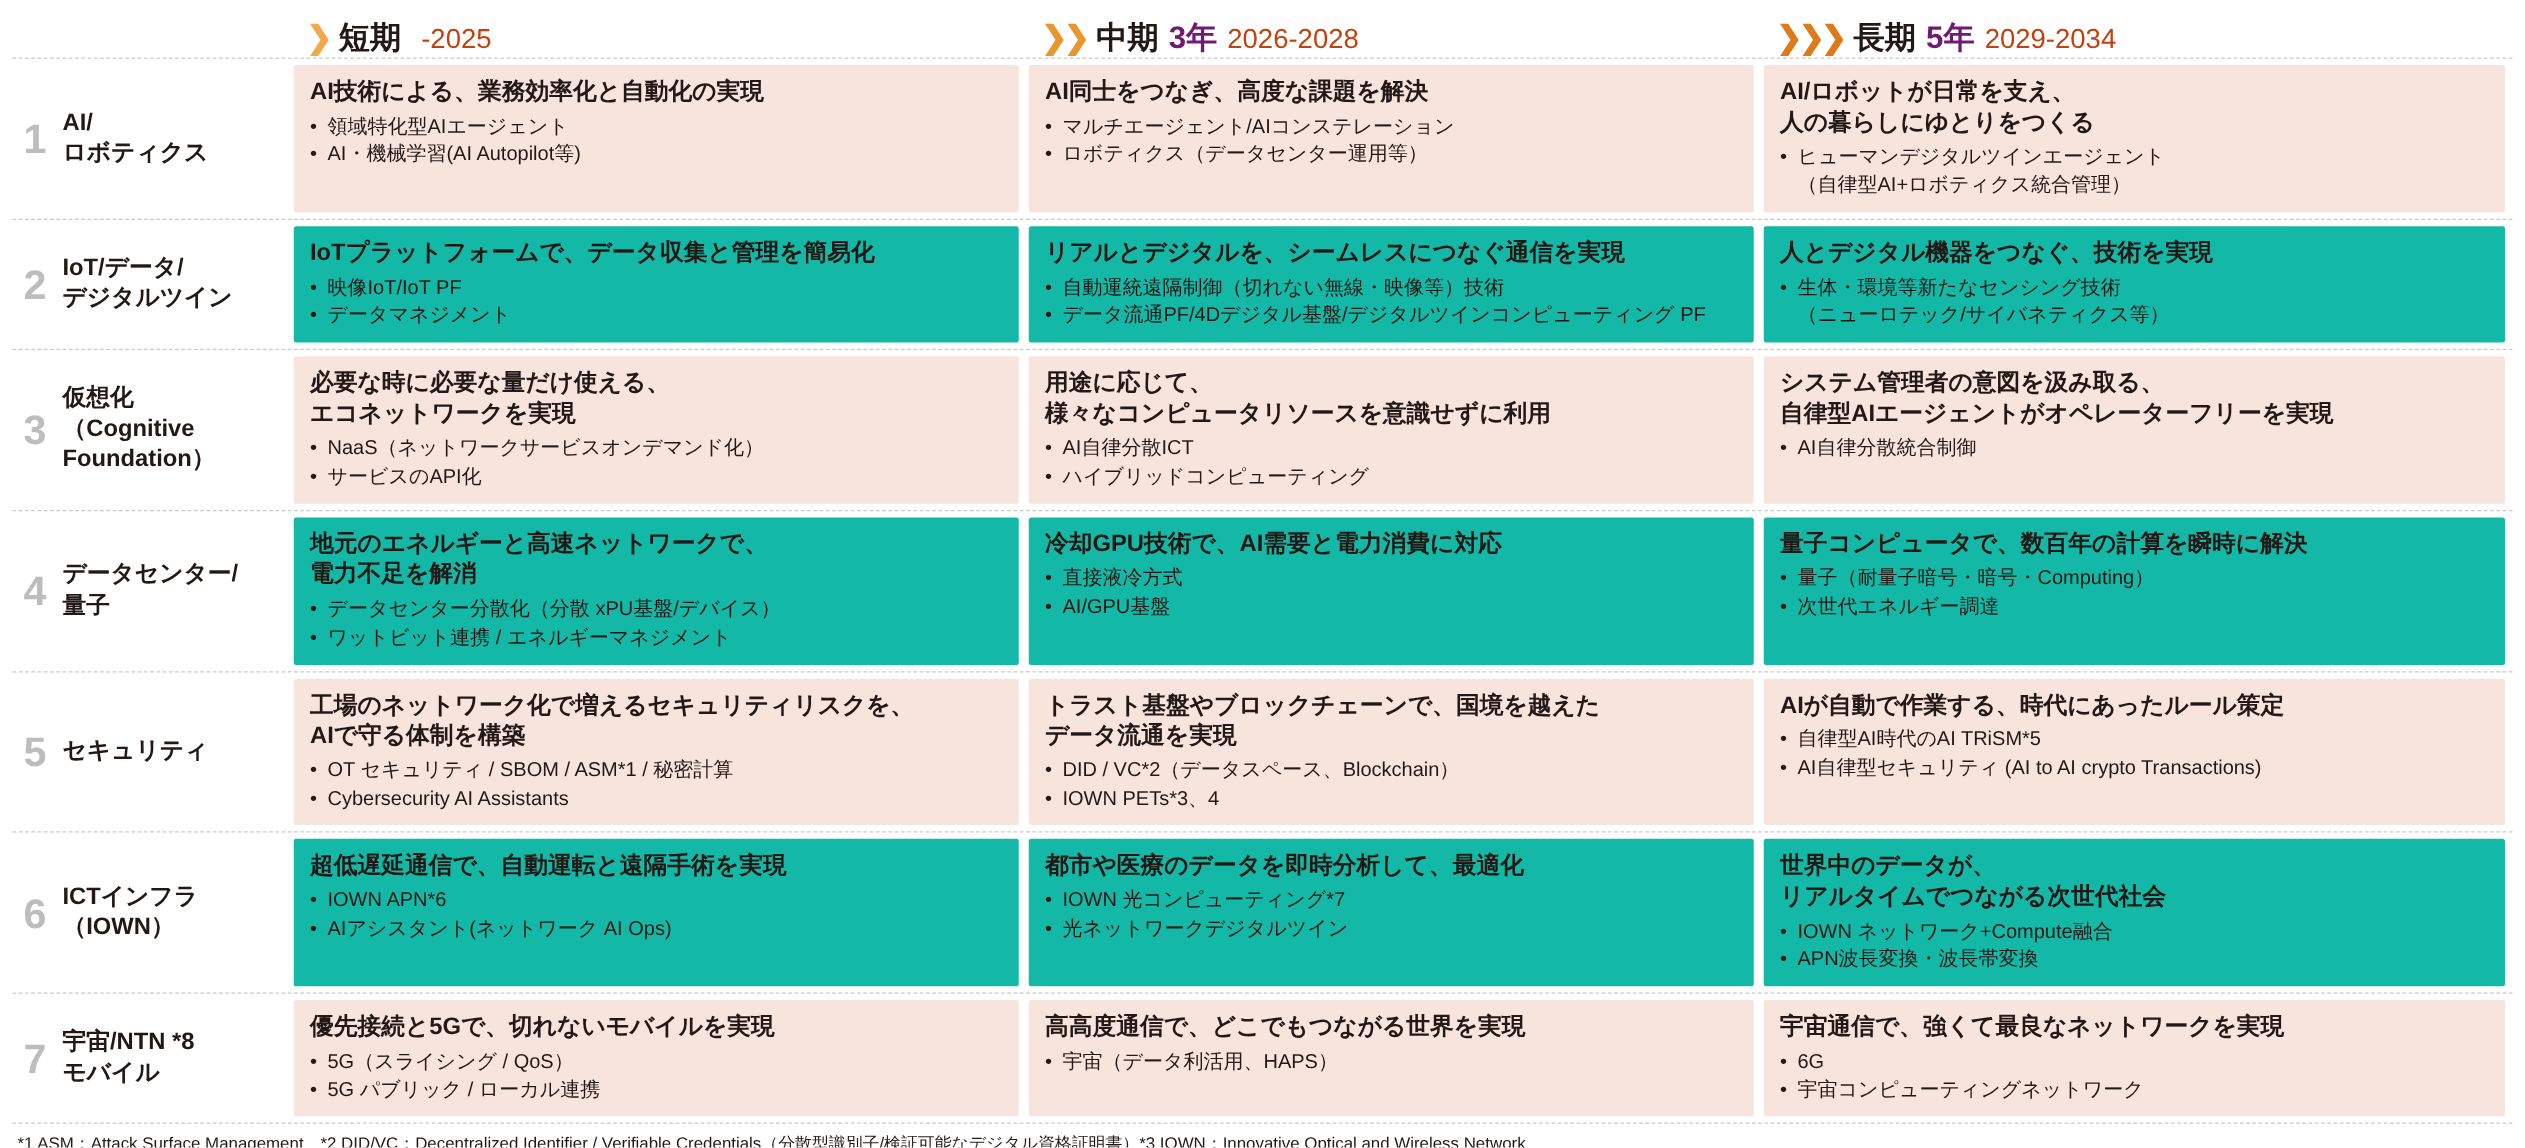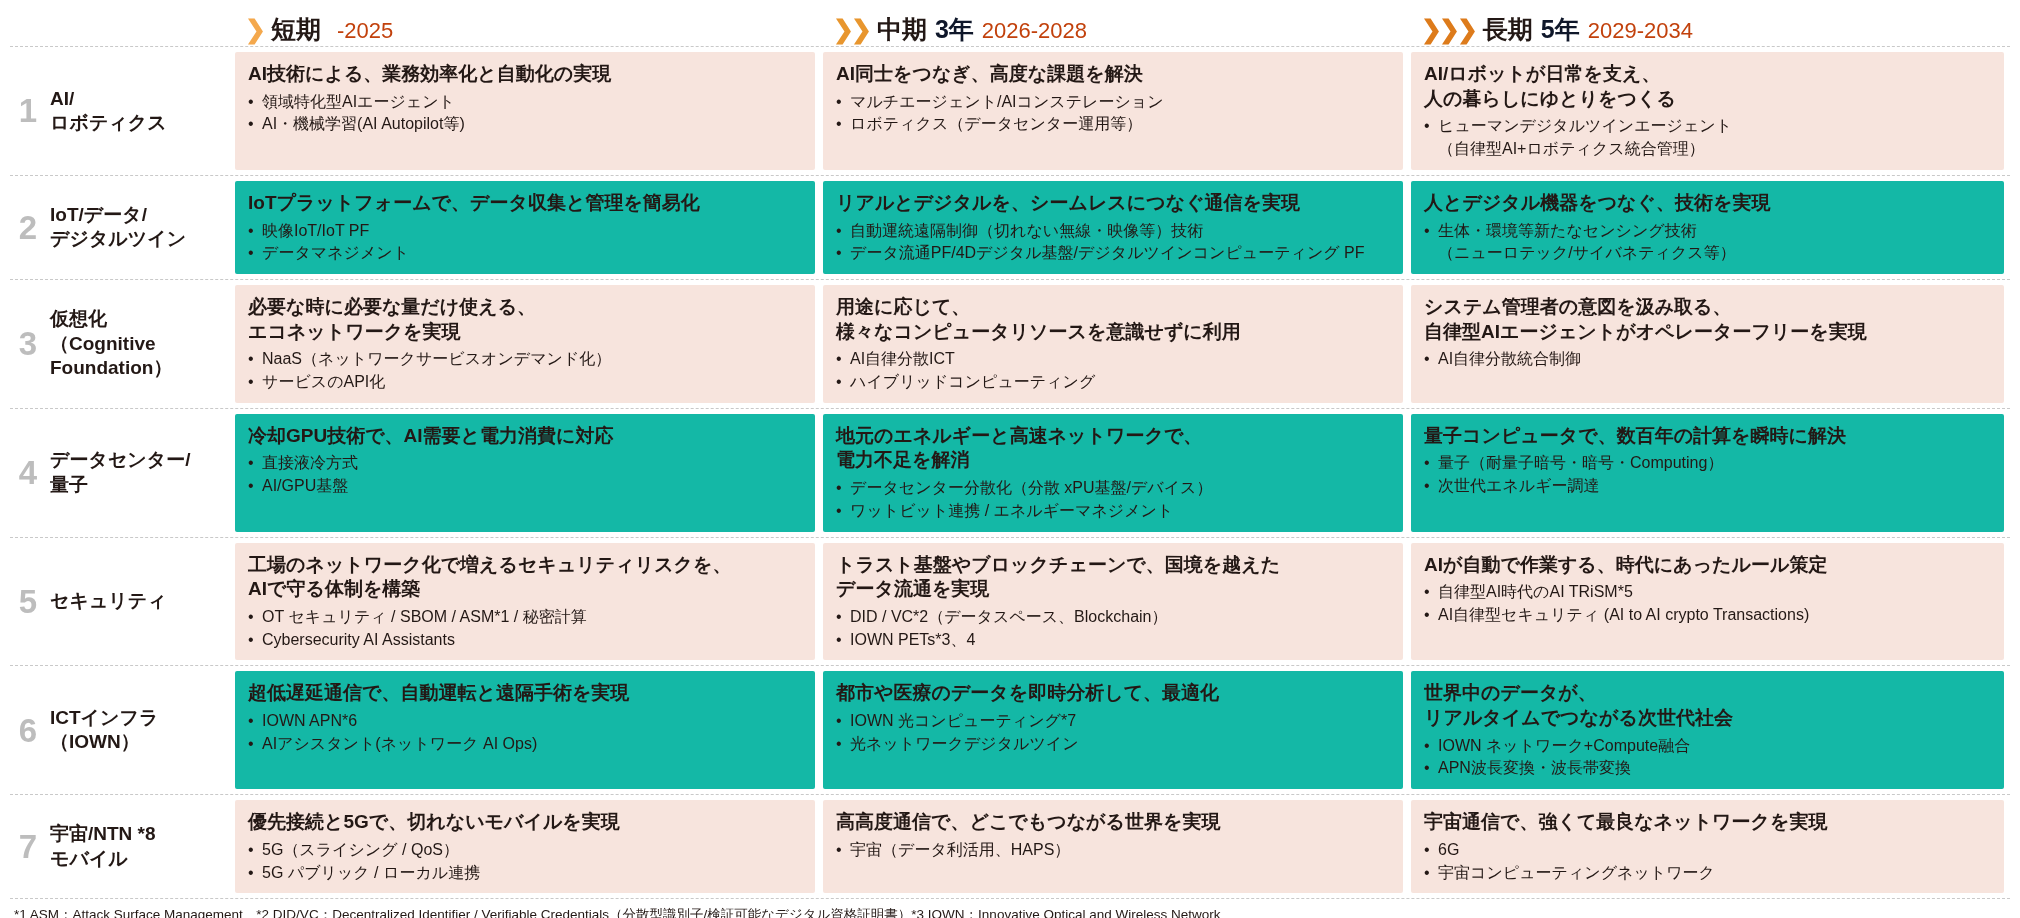--- a/index.html
+++ b/index.html
@@ -53,21 +53,21 @@
   .chev.c2 { color: #e8962e; }
   .chev.c3 { color: #dd7b1b; }
   .hdr-term {
     font-size: 25px;
     font-weight: bold;
     color: #231815;
   }
   .hdr-dur {
     font-size: 25px;
     font-weight: bold;
-    color: #0f172a;
+    color: #701a75;
   }
   .hdr-years {
     font-size: 22px;
     color: #c2410c;
     font-weight: normal;
   }
 
   
   .rows {
     position: relative;
@@ -291,35 +291,35 @@
       </div>
     </div>
 
     <div class="row">
       <div class="row-label">
         <div class="row-num">4</div>
         <div class="row-title" style="white-space:pre-line">データセンター/
 量子</div>
       </div>
       <div class="cells">
-        <div class="cell c1 tone-cream">
-          <div class="cell-head">冷却GPU技術で、AI需要と電力消費に対応</div>
-          <ul class="bullets">
-            <li>直接液冷方式</li>
-            <li>AI/GPU基盤</li>
-          </ul>
-        </div>
         <div class="cell c2 tone-cream">
           <div class="cell-head">地元のエネルギーと高速ネットワークで、
 電力不足を解消</div>
           <ul class="bullets">
             <li>データセンター分散化（分散 xPU基盤/デバイス）</li>
             <li>ワットビット連携 / エネルギーマネジメント</li>
           </ul>
         </div>
+        <div class="cell c1 tone-cream">
+          <div class="cell-head">冷却GPU技術で、AI需要と電力消費に対応</div>
+          <ul class="bullets">
+            <li>直接液冷方式</li>
+            <li>AI/GPU基盤</li>
+          </ul>
+        </div>
         <div class="cell c3 tone-cream">
           <div class="cell-head">量子コンピュータで、数百年の計算を瞬時に解決</div>
           <ul class="bullets">
             <li>量子（耐量子暗号・暗号・Computing）</li>
             <li>次世代エネルギー調達</li>
           </ul>
         </div>
       </div>
     </div>
 

